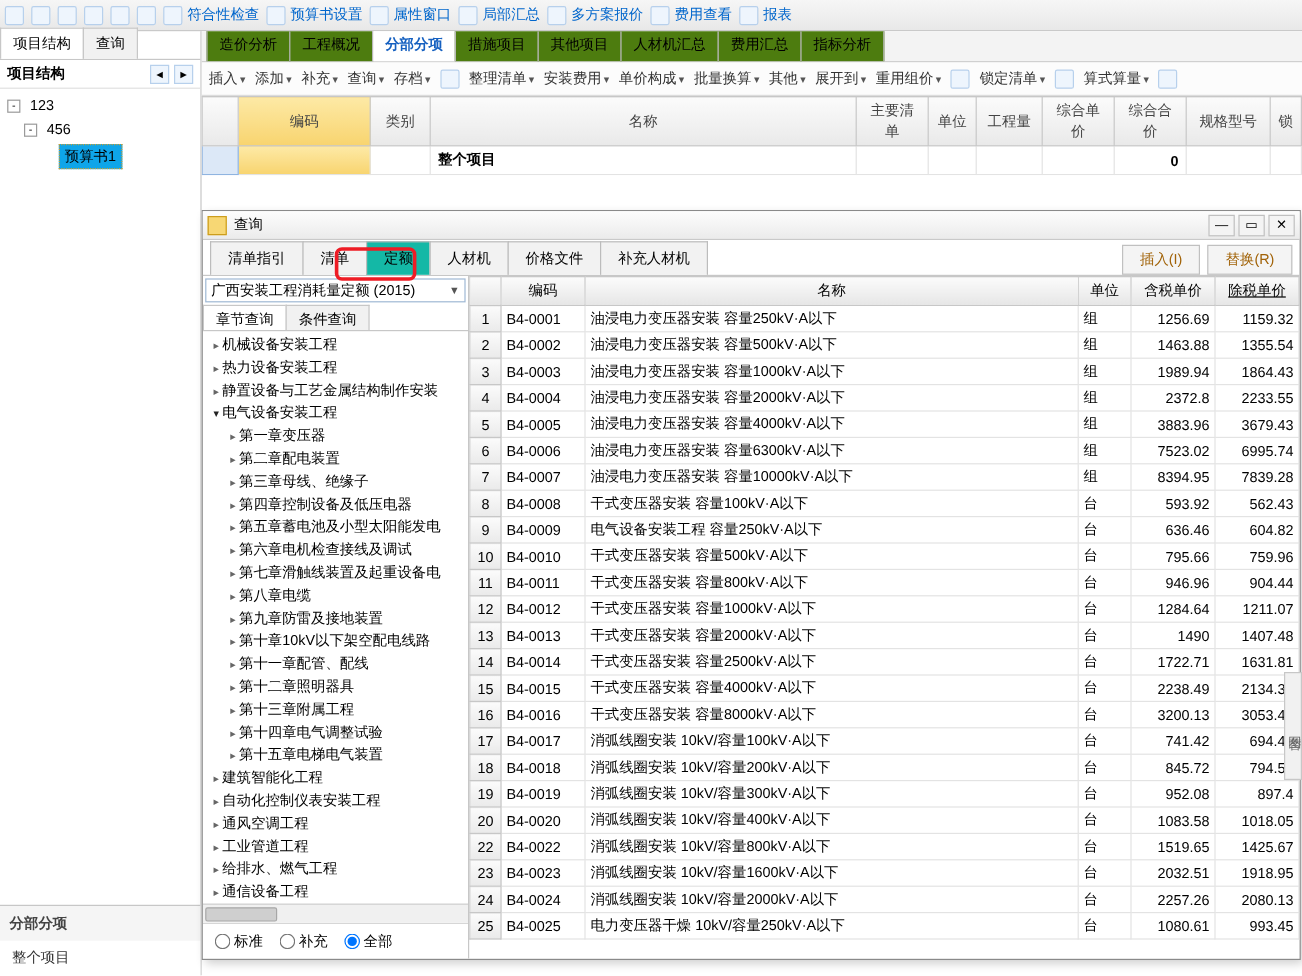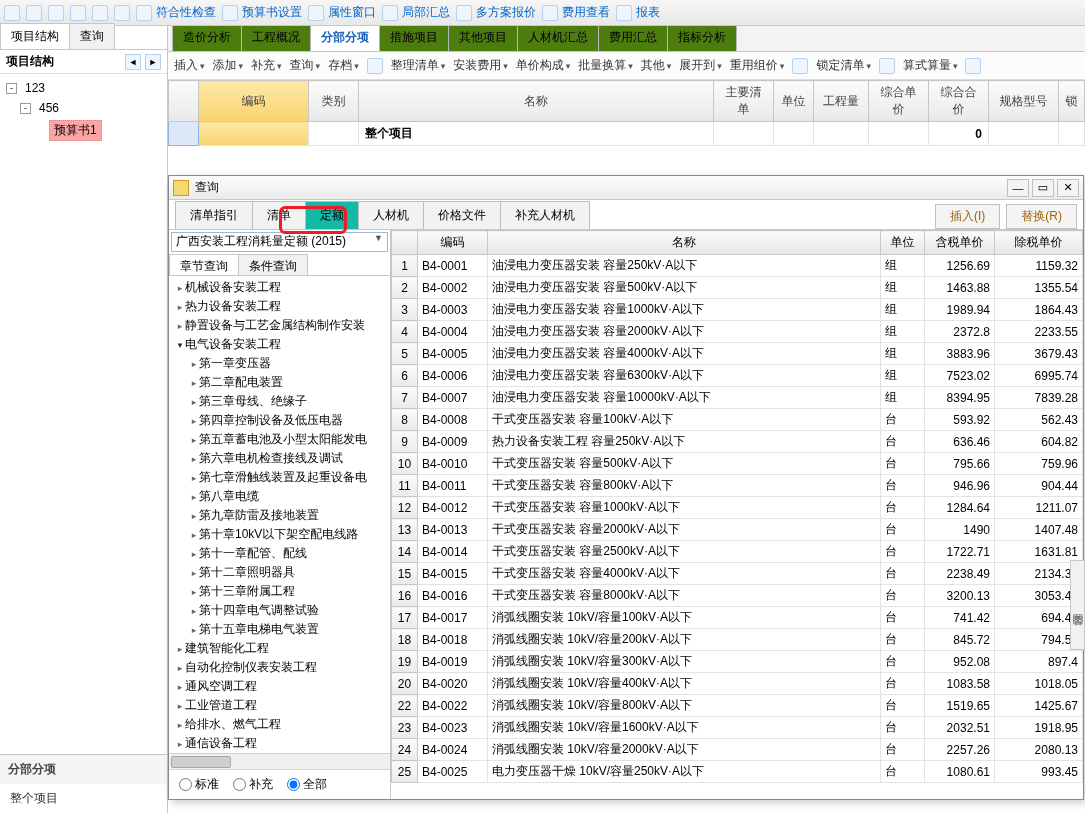--- a/index.html
+++ b/index.html
@@ -14,21 +14,21 @@
 .lp-tabs .tab{padding:4px 10px;border:1px solid #c7c7c7;border-bottom:none;background:#fff;margin-right:-1px;cursor:pointer}
 .lp-tabs .tab.sel{background:#fff;font-weight:normal}
 .lp-tabs .tab:not(.sel){background:#f1f1f1}
 .lp-hdr{display:flex;align-items:center;height:24px;border-bottom:1px solid #e0e0e0;padding:0 6px;gap:4px}
 .lp-hdr b{flex:1;font-weight:bold}
 .mini{width:16px;height:16px;border:1px solid #b7d0ec;background:#eef5fd;display:flex;align-items:center;justify-content:center;font-size:9px;cursor:pointer}
 .tree{flex:1;padding:4px 2px;overflow:auto}
 .tree-item{padding:2px 2px 2px 4px;display:flex;align-items:center;gap:4px;cursor:pointer}
 .tree-item .exp{width:11px;height:11px;border:1px solid #9a9a9a;display:flex;align-items:center;justify-content:center;font-size:9px;line-height:1}
 .tree-item .lbl{padding:1px 4px}
-.tree-item.sel .lbl{background:#fca5a5;border:1px dotted #d0a030}
+.tree-item.sel .lbl{background:#0ea5e9;border:1px dotted #d0a030}
 .indent1{padding-left:18px}
 .indent2{padding-left:32px}
 .lp-section{border-top:1px solid #c7c7c7;padding:6px 8px;background:#f5f5f5;font-weight:bold;color:#444}
 .lp-proj{padding:6px 10px;background:#fff;color:#333}
 .rightpanel{flex:1;display:flex;flex-direction:column;overflow:hidden}
 .rp-tabs{display:flex;height:26px;border-bottom:1px solid #c7c7c7;background:#f3f3f3;align-items:flex-end;padding-left:4px}
 .rp-tabs .tab{padding:5px 10px;border:1px solid #b8b8b8;border-bottom:none;margin-right:-1px;background:#4d7c0f;cursor:pointer}
 .rp-tabs .tab.sel{background:#fff;color:#1560c0;font-weight:bold}
 .rp-tool{display:flex;height:28px;align-items:center;padding:0 6px;gap:8px;border-bottom:1px solid #dcdcdc;background:#fcfcfc;white-space:nowrap}
 .rp-tool .itm{color:#333;display:flex;align-items:center;gap:2px;cursor:pointer}
@@ -47,21 +47,21 @@
 .qtitle .ttl{flex:1}
 .qtitle .wbtn{width:22px;height:18px;border:1px solid #c0c0c0;margin-left:3px;display:flex;align-items:center;justify-content:center;background:#f4f4f4;font-size:11px;cursor:pointer}
 .qtabs{display:flex;align-items:flex-end;height:30px;padding:0 6px;border-bottom:1px solid #c7c7c7}
 .qtabs .tab{padding:5px 14px;border:1px solid #bcbcbc;border-bottom:none;margin-right:-1px;background:#f2f2f2;cursor:pointer}
 .qtabs .tab.sel{background:#14b8a6}
 .qtabs .spacer{flex:1}
 .qtabs .rbtn{padding:3px 14px;border:1px solid #c0c0c0;background:#f4f4f4;margin-left:6px;color:#a16207;cursor:pointer}
 .highlight-box{position:absolute;border:3px solid #ee1c25;border-radius:6px;pointer-events:none}
 .qbody{flex:1;display:flex;overflow:hidden}
 .qleft{width:222px;border-right:1px solid #c7c7c7;display:flex;flex-direction:column;overflow:hidden}
-.combo{margin:2px;height:20px;border:1px solid #9fb8d4;background:#fff;display:flex;padding:0 4px;cursor:pointer}
+.combo{margin:2px;height:20px;border:1px solid #9fb8d4;background:#fff;display:flex;align-items:center;padding:0 4px;cursor:pointer}
 .combo .carr{margin-left:auto;font-size:9px;color:#555}
 .qsubtabs{display:flex;height:22px;border-bottom:1px solid #c7c7c7}
 .qsubtabs .tab{padding:3px 10px;border:1px solid #c7c7c7;border-bottom:none;background:#fff;margin-right:-1px;cursor:pointer}
 .qsubtabs .tab.sel{font-weight:normal;background:#fff}
 .qsubtabs .tab:not(.sel){background:#f1f1f1}
 .qtree{flex:1;overflow:auto;padding:2px}
 .qtree .nd{display:flex;align-items:center;padding:1px 0;cursor:pointer;white-space:nowrap}
 .qtree .tri{width:10px;text-align:center;color:#666;font-size:9px}
 .qtree .tri.open{color:#222}
 .qtree .d0{padding-left:4px}
@@ -360,21 +360,21 @@
     </div>
     <div class="qright">
       <table>
         <thead>
             <tr id="qth">
               <th style="width: 26px;"></th>
               <th style="width: 70px;">编码</th>
               <th>名称</th>
               <th style="width: 44px;">单位</th>
               <th style="width: 70px;">含税单价</th>
-              <th style="width: 88px;">除税单价</th>
+              <th style="width: 70px; text-decoration: underline;">除税单价</th>
             </tr>
           </thead>
         <tbody id="qtb">
             <tr>
               <td class="rnum">1</td>
               <td>B4-0001</td>
               <td>油浸电力变压器安装 容量250kV·A以下</td>
               <td>组</td>
               <td class="num">1256.69</td>
               <td class="num">1159.32</td>
@@ -431,21 +431,21 @@
               <td class="rnum">8</td>
               <td>B4-0008</td>
               <td>干式变压器安装 容量100kV·A以下</td>
               <td>台</td>
               <td class="num">593.92</td>
               <td class="num">562.43</td>
             </tr>
             <tr>
               <td class="rnum">9</td>
               <td>B4-0009</td>
-              <td>热力设备安装工程 容量250kV·A以下</td>
+              <td>电气设备安装工程 容量250kV·A以下</td>
               <td>台</td>
               <td class="num">636.46</td>
               <td class="num">604.82</td>
             </tr>
             <tr>
               <td class="rnum">10</td>
               <td>B4-0010</td>
               <td>干式变压器安装 容量500kV·A以下</td>
               <td>台</td>
               <td class="num">795.66</td>

